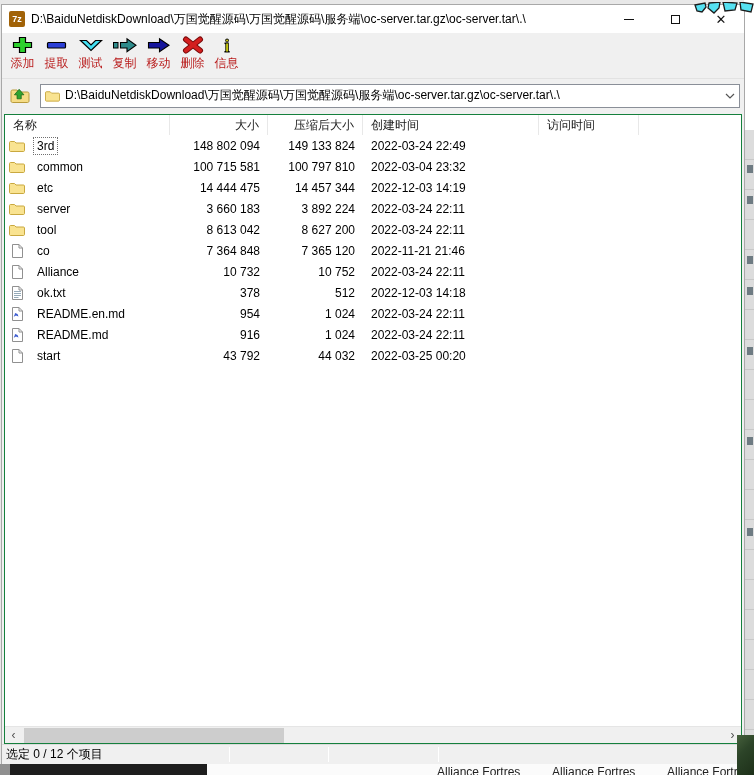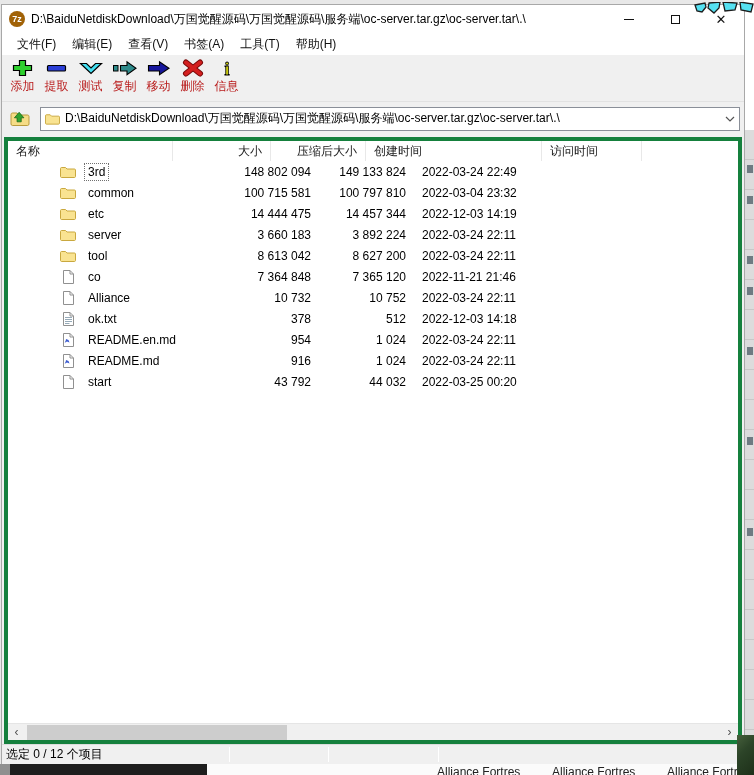--- a/index.html
+++ b/index.html
@@ -19,21 +19,21 @@
   .bg-bottom-white { position:absolute; left:207px; top:0; width:547px; height:11px; background:#fbfbfb; }
   .alliance-text { position:absolute; top:1px; font-size:12px; color:#222; white-space:nowrap; }
   .graffiti { position:absolute; left:693px; top:0; z-index:6; }
 
   
   .window { position:absolute; left:1px; top:4px; width:744px; height:761px; z-index:1;
     background:#f0f0f0; border:1px solid #a8a8a8; display:flex; flex-direction:column; }
 
   .titlebar { height:28px; background:#fff; display:flex; align-items:center; padding-left:7px; flex:0 0 28px; }
   .app-icon { width:16px; height:16px; background:#a16207; color:#fff; font-size:9px; font-weight:bold;
-    display:flex; align-items:center; justify-content:center; border-radius:8px; flex:0 0 16px; }
+    display:flex; align-items:center; justify-content:center; border-radius:2px; flex:0 0 16px; }
   .title-text { font-size:12px; color:#000; margin-left:6px; white-space:nowrap; overflow:hidden; flex:1 1 auto; }
   .win-controls { display:flex; height:28px; flex:0 0 auto; }
   .win-btn { width:46px; height:28px; display:flex; align-items:center; justify-content:center;
     font-size:13px; color:#111; cursor:default; }
   .min-glyph { display:inline-block; width:10px; height:1px; background:#111; }
   .max-glyph { display:inline-block; width:9px; height:9px; border:1px solid #111; }
 
   .menubar { height:23px; background:#fff; display:flex; align-items:center; padding-left:7px;
     font-size:12px; color:#111; flex:0 0 23px; border-bottom:1px solid #f0f0f0; }
   .menu-item { padding:3px 8px; }
@@ -44,27 +44,27 @@
   .tool-btn svg { display:block; }
   .tool-label { font-size:12px; color:#b91c1c; margin-top:1px; white-space:nowrap; }
 
   .addressbar { height:33px; background:#f0f0f0; display:flex; align-items:center; padding:0 4px 0 4px; flex:0 0 33px; }
   .up-btn { width:28px; height:24px; display:flex; align-items:center; justify-content:center; margin-right:6px; }
   .combobox { flex:1; height:24px; background:#fff; border:1px solid #8a8f98; display:flex; align-items:center;
     padding-left:4px; position:relative; }
   .combo-path { font-size:12px; color:#000; margin-left:5px; white-space:nowrap; overflow:hidden; flex:1; }
   .combo-chevron { width:18px; height:22px; display:flex; align-items:center; justify-content:center; flex:0 0 18px; }
 
-  .list { flex:1 1 auto; margin:2px 2px 0 2px; border:4px solid #15803d; background:#fff;
+  .list { flex:1 1 auto; margin:2px 2px 0 2px; border:1px solid #15803d; background:#fff;
     display:flex; flex-direction:column; overflow:hidden; }
   .list-header { display:grid; grid-template-columns:165px 98px 95px 176px 100px 1fr;
     height:20px; flex:0 0 20px; font-size:12px; color:#1a1a1a; background:#fff; }
   .hcell { line-height:20px; border-right:1px solid #e8e8e8; padding:0 8px; white-space:nowrap; overflow:hidden; }
   .hcell.num { text-align:right; }
-  .rows { flex:1 1 auto; overflow:hidden;padding-left:48px; }
+  .rows { flex:1 1 auto; overflow:hidden; }
   .frow { display:grid; grid-template-columns:165px 98px 95px 176px 100px 1fr; height:21px;
     font-size:12px; color:#000; align-items:center; }
   .cell { white-space:nowrap; overflow:hidden; padding:0 8px; }
   .cell.num { text-align:right; }
   .name-cell { display:flex; align-items:center; padding:0 2px 0 4px; }
   .name-cell svg { flex:0 0 16px; margin-right:4px; }
   .fname { padding:1px 3px; border:1px dotted transparent; }
   .frow.selected .fname { border-color:#707070; }
 
   .hscroll { height:17px; flex:0 0 17px; background:#f0f0f0; border-top:1px solid #e5e5e5;
@@ -126,28 +126,20 @@
           </div>
         <div class="win-btn">
             <span class="max-glyph"></span>
           </div>
         <div class="win-btn">
             <span>✕</span>
           </div>
       </div>
     </div>
 
-    <div class="menubar" id="menubar">
-        <div class="menu-item">文件(F)</div>
-        <div class="menu-item">编辑(E)</div>
-        <div class="menu-item">查看(V)</div>
-        <div class="menu-item">书签(A)</div>
-        <div class="menu-item">工具(T)</div>
-        <div class="menu-item">帮助(H)</div>
-      </div>
 
     <div class="toolbar" id="toolbar">
         <div class="tool-btn">
           <span>
             <svg width="28" height="18" viewBox="0 0 28 18">
               <path d="M10.5 1.5 h6 v5 h6 v5 h-6 v5 h-6 v-5 h-6 v-5 h6 z" fill="#2ed02e" stroke="#000" stroke-width="1.2"></path>
             </svg>
           </span>
           <span class="tool-label">添加</span>
         </div>

